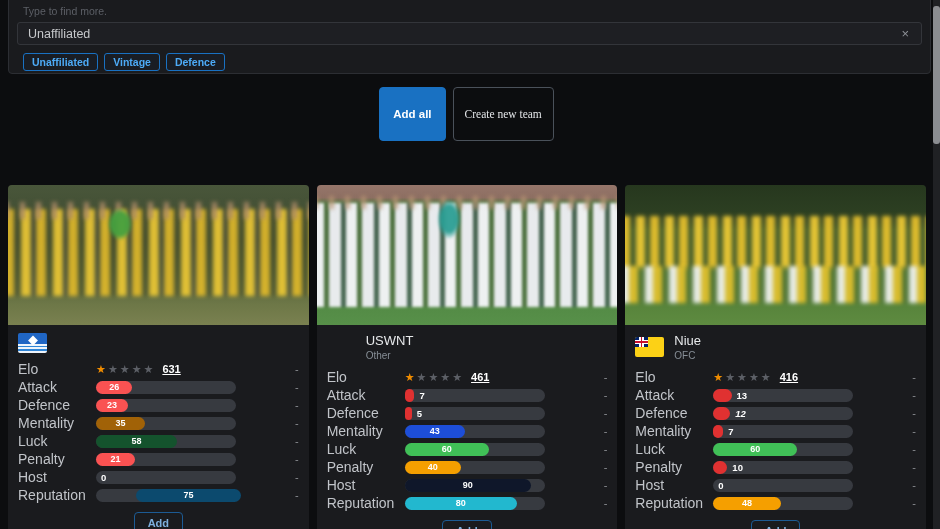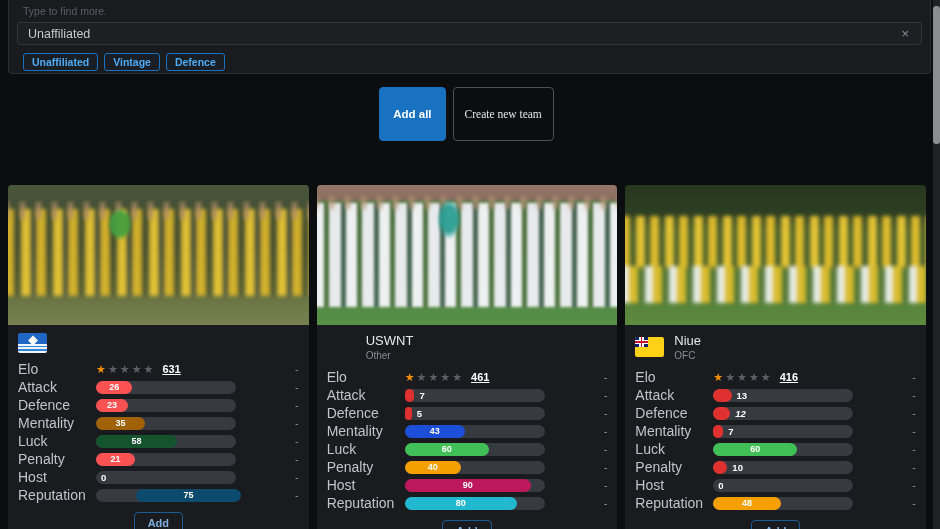--- a/index.html
+++ b/index.html
@@ -286,21 +286,21 @@
     <span class="stat-label">Penalty</span>
     <div class="track">
       <div class="bar" style="width: 40%; background: rgb(245, 159, 0);">40</div>
 
     </div>
     <span class="dash">-</span>
   </div>
         <div class="stat-row">
     <span class="stat-label">Host</span>
     <div class="track">
-      <div class="bar" style="width: 90%; background: #be185d;">90</div>
+      <div class="bar" style="width: 90%; background: #0f172a;">90</div>
 
     </div>
     <span class="dash">-</span>
   </div>
         <div class="stat-row">
     <span class="stat-label">Reputation</span>
     <div class="track">
       <div class="bar" style="width: 80%; background: rgb(34, 184, 207);">80</div>
 
     </div>

